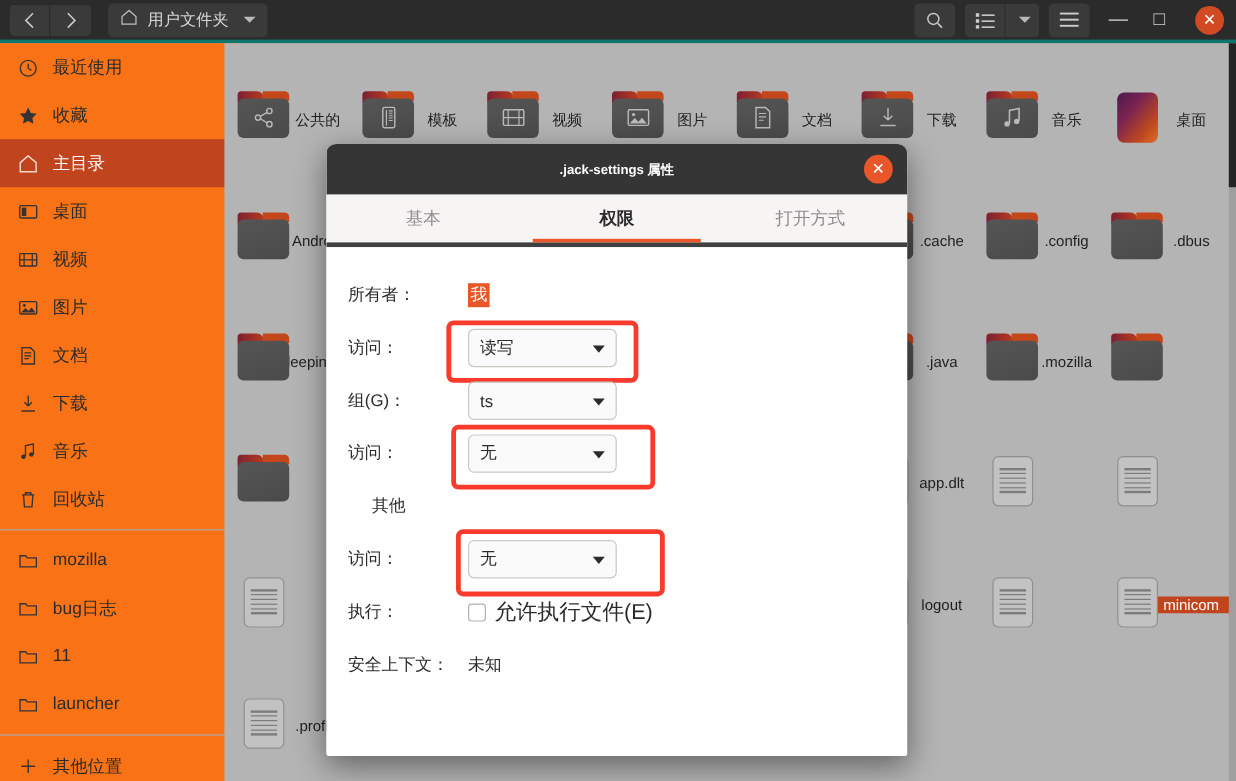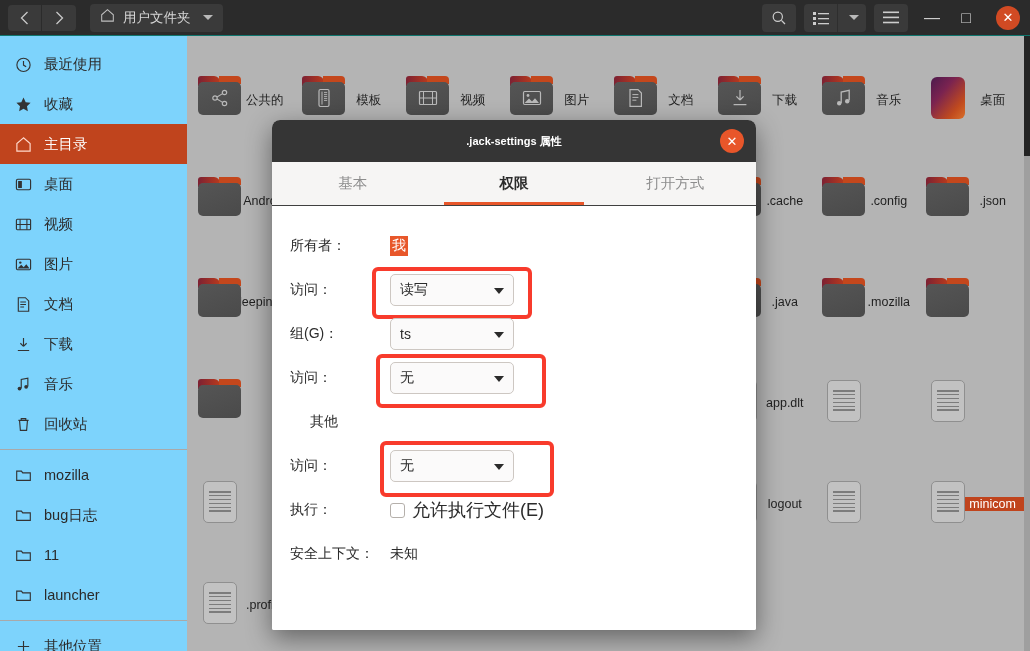--- a/index.html
+++ b/index.html
@@ -8,21 +8,21 @@
     overflow: hidden;
     font-family: "Liberation Sans", "DejaVu Sans", sans-serif;
     background: #b4b4b4;
   }
   .app { position: relative; width: 1030px; height: 651px; }
 
   
   .headerbar {
     position: absolute; left: 0; top: 0; width: 1030px; height: 36px;
     background: #2b2b2b; display: flex; align-items: center;
-    border-bottom: 1px solid #0f766e;
+    border-bottom: 3px solid #0f766e;
   }
   .navgroup { display: flex; margin-left: 8px; border-radius: 4px; overflow: hidden; }
   .navbtn {
     width: 34px; height: 26px; background: #3a3a3a;
     display: flex; align-items: center; justify-content: center;
     color: #c9c9c9; font-size: 14px; border-right: 1px solid #2b2b2b;
   }
   .navbtn:last-child { border-right: none; }
   .pathbtn {
     margin-left: 14px; height: 28px; background: #3a3a3a; border-radius: 4px;
@@ -50,22 +50,22 @@
   .wctl .w { width: 16px; height: 16px; display: flex; align-items: center; justify-content: center; color: #d2d2d2; }
   .wclose {
     width: 24px; height: 24px; border-radius: 50%; background: #d14a23;
     color: #fff; display: flex; align-items: center; justify-content: center;
     font-size: 13px; margin-left: 4px;
   }
 
   
   .sidebar {
     position: absolute; left: 0; top: 36px; width: 200px; height: 615px;
-    background: #7dd3fc; border-right: 1px solid #a3a3a3;
-    font-size: 14.5px; color: #2c2c2c; padding-top: 8px;
+    background: #f97316; border-right: 1px solid #a3a3a3;
+    font-size: 14.5px; color: #2c2c2c; padding-top: 0;
   }
   .sb-item {
     height: 40px; display: flex; align-items: center; gap: 12px;
     padding-left: 14px; color: #2b2b2b;
   }
   .sb-item.active { background: #c0441d; color: #ffffff; }
   .sb-ico { width: 18px; height: 18px; display: flex; align-items: center; justify-content: center; flex: none; }
   .sb-ico svg { display: block; }
   .sb-sep { height: 1px; background: #a9a9a9; margin: 5px 0; }
 
@@ -177,21 +177,21 @@
     height: 42px; background: #353535; display: flex; align-items: center;
     justify-content: center; position: relative;
   }
   .dlg-title .t { color: #fff; font-size: 11px; font-weight: bold; }
   .dlg-close {
     position: absolute; right: 12px; top: 9px; width: 24px; height: 24px;
     border-radius: 50%; background: #e8562a; color: #fff;
     display: flex; align-items: center; justify-content: center; font-size: 13px;
   }
   .dlg-tabs {
-    height: 44px; background: #f6f5f4; display: flex; border-bottom: 1px solid #404040;
+    height: 44px; background: #f6f5f4; display: flex; border-bottom: 4px solid #404040;
   }
   .dlg-tab {
     flex: 1; display: flex; align-items: center; justify-content: center;
     font-size: 14.5px; color: #8d8d8d; position: relative;
   }
   .dlg-tab.active { color: #2b2b2b; font-weight: bold; }
   .dlg-tab.active::after {
     content: ""; position: absolute; left: 50%; transform: translateX(-50%);
     bottom: 0; width: 140px; height: 3px; background: #e8562a;
   }
@@ -630,21 +630,21 @@
         </div>
         <div class="cell">
           <div class="ic">
             <div class="folder">
               <div class="tab"></div>
               <div class="tab2"></div>
               <div class="body"></div>
               <div class="glyph"></div>
             </div>
           </div>
-          <div class="nm">.json</div>
+          <div class="nm">.dbus</div>
         </div>
         <div class="cell">
           <div class="ic">
             <div class="folder">
               <div class="tab"></div>
               <div class="tab2"></div>
               <div class="body"></div>
               <div class="glyph"></div>
             </div>
           </div>

